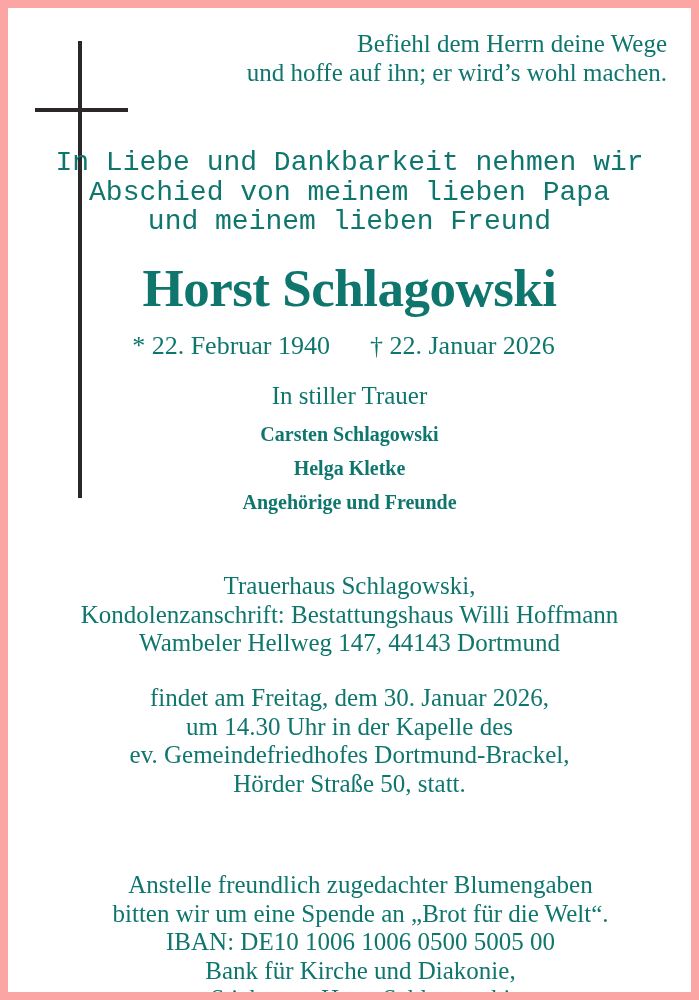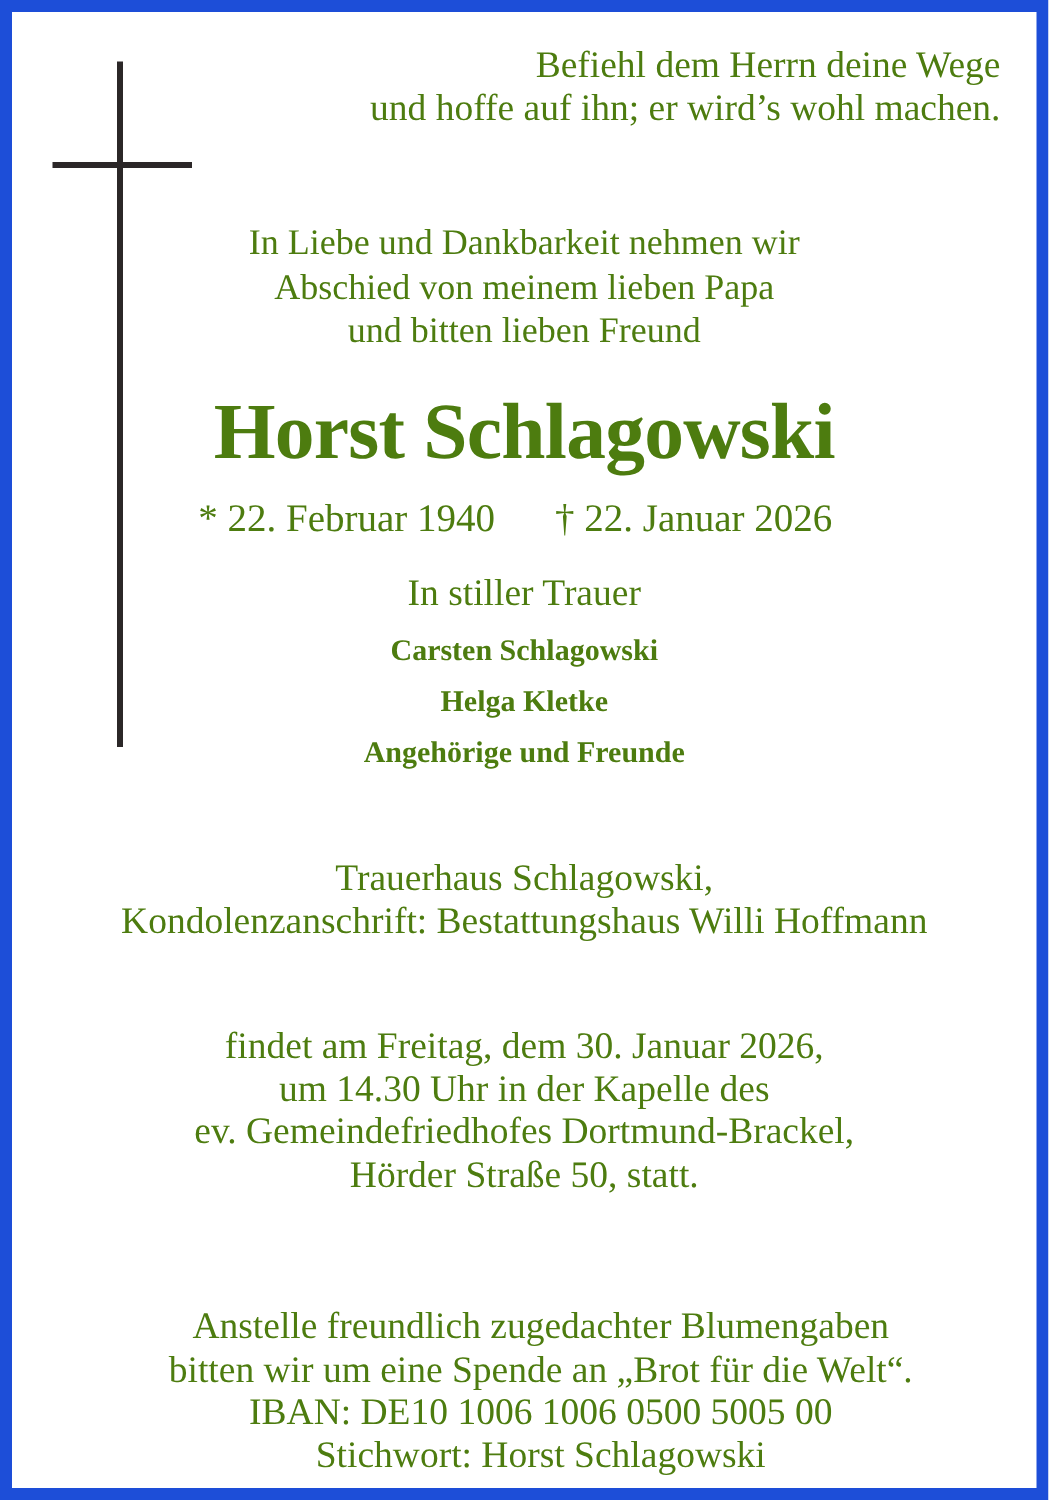--- a/index.html
+++ b/index.html
@@ -1,35 +1,35 @@
 <!DOCTYPE html>
 <html><head>
 <meta charset="utf-8">
 <style>
   html,body{margin:0;padding:0;background:#ffffff;}
   .page{
     position:relative;
     width:699px;height:1000px;
     box-sizing:border-box;
     background:#ffffff;
-    border:8px solid #1d4ed8;
+    border:8px solid #fca5a5;
     font-family:"Liberation Serif","DejaVu Serif",serif;
-    color:#4d7c0f;
+    color:#0f766e;
     overflow:hidden;
   }
   .abs{position:absolute;}
   .center{left:0;right:0;text-align:center;}
   .right{text-align:right;}
   
   .cross-v{position:absolute;left:70px;top:33px;width:4px;height:457px;background:#2b2728;}
   .cross-h{position:absolute;left:27px;top:100px;width:93px;height:4px;background:#2b2728;}
   
   .scripture{top:22px;right:24px;font-size:25px;line-height:28.5px;}
   .psalm{top:89px;right:51px;font-size:24px;line-height:28px;}
-  .intro{top:140px;font-size:24px;line-height:29.5px;}
+  .intro{top:140px;font-size:28px;line-height:29.5px;font-family:Liberation Mono, monospace;}
   .name{top:252px;font-size:53px;font-weight:bold;line-height:56px;margin:0;letter-spacing:-0.5px;}
   .dates{top:324px;font-size:26px;line-height:28.5px;display:flex;justify-content:center;gap:40px;}
   .mourning-label{top:374px;font-size:25px;line-height:28.5px;}
   .mourners{top:409px;font-size:20px;font-weight:bold;line-height:34px;}
   .body-block{font-size:25px;line-height:28.5px;}
   .condolence{top:564px;}
   .funeral{top:676px;}
   .donation{top:863px;padding-left:22px;}
 </style>
 </head>
@@ -44,50 +44,52 @@
 
   <div class="abs right scripture">
     <div>Befiehl dem Herrn deine Wege</div>
     <div>und hoffe auf ihn; er wird’s wohl machen.</div>
   </div>
 
 
   <div class="abs center intro">
     <div>In Liebe und Dankbarkeit nehmen wir</div>
     <div>Abschied von meinem lieben Papa</div>
-    <div>und bitten lieben Freund</div>
+    <div>und meinem lieben Freund</div>
   </div>
 
   <h1 class="abs center name">Horst Schlagowski</h1>
 
   <div class="abs dates" style="left:0;right:12px;">
     <span>* 22. Februar 1940</span>
     <span>† 22. Januar 2026</span>
   </div>
 
   <div class="abs center mourning-label">In stiller Trauer</div>
 
   <div class="abs center mourners">
     <div>Carsten Schlagowski</div>
     <div>Helga Kletke</div>
     <div>Angehörige und Freunde</div>
   </div>
 
   <div class="abs center body-block condolence">
     <div>Trauerhaus Schlagowski,</div>
     <div>Kondolenzanschrift: Bestattungshaus Willi Hoffmann</div>
+    <div>Wambeler Hellweg 147, 44143 Dortmund</div>
   </div>
 
   <div class="abs center body-block funeral">
     <div>findet am Freitag, dem 30. Januar 2026,</div>
     <div>um 14.30 Uhr in der Kapelle des</div>
     <div>ev. Gemeindefriedhofes Dortmund-Brackel,</div>
     <div>Hörder Straße 50, statt.</div>
   </div>
 
   <div class="abs center body-block donation">
     <div>Anstelle freundlich zugedachter Blumengaben</div>
     <div>bitten wir um eine Spende an „Brot für die Welt“.</div>
     <div>IBAN: DE10 1006 1006 0500 5005 00</div>
+    <div>Bank für Kirche und Diakonie,</div>
     <div>Stichwort: Horst Schlagowski</div>
   </div>
 
 </div>
 
 </body></html>

